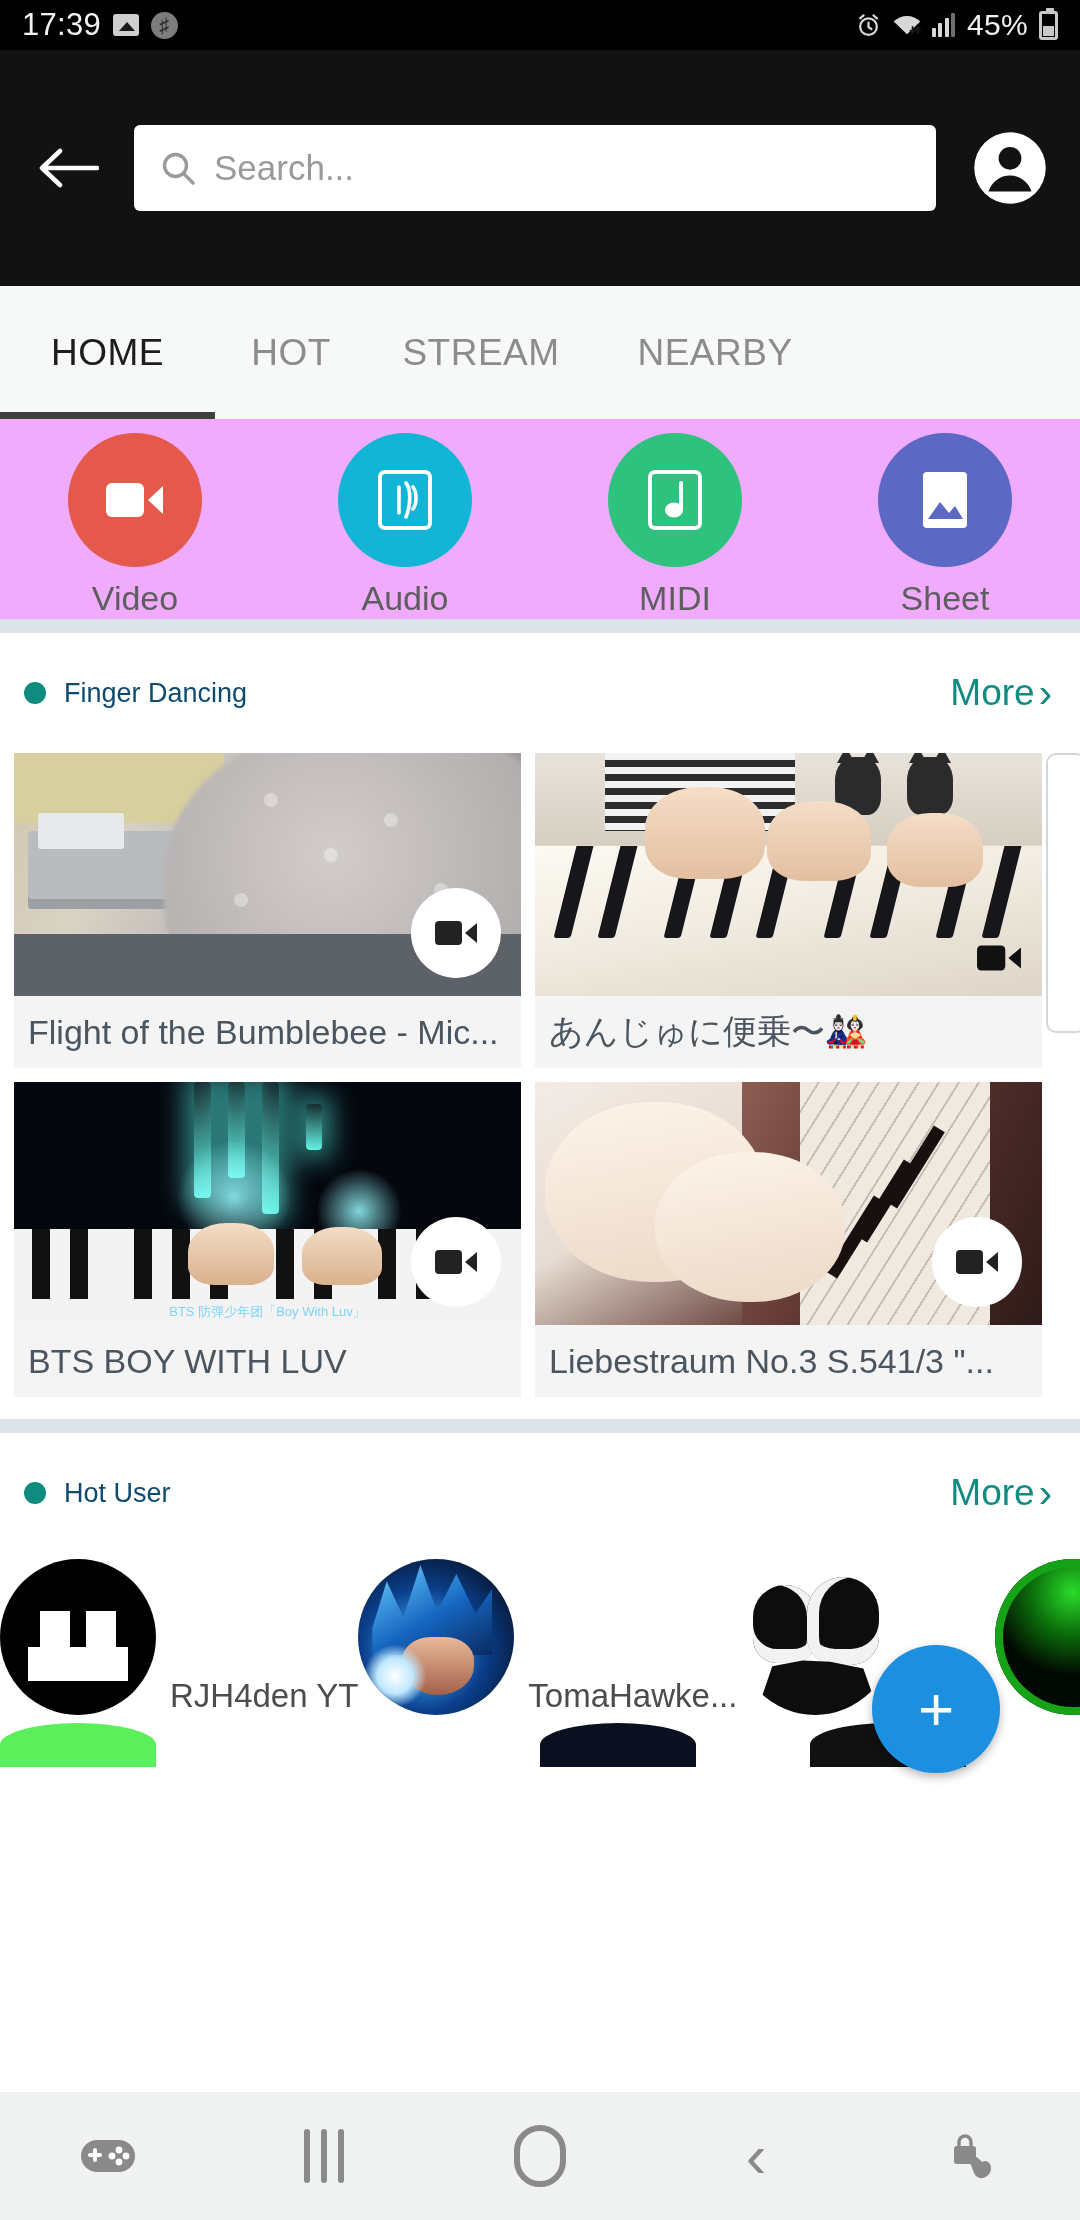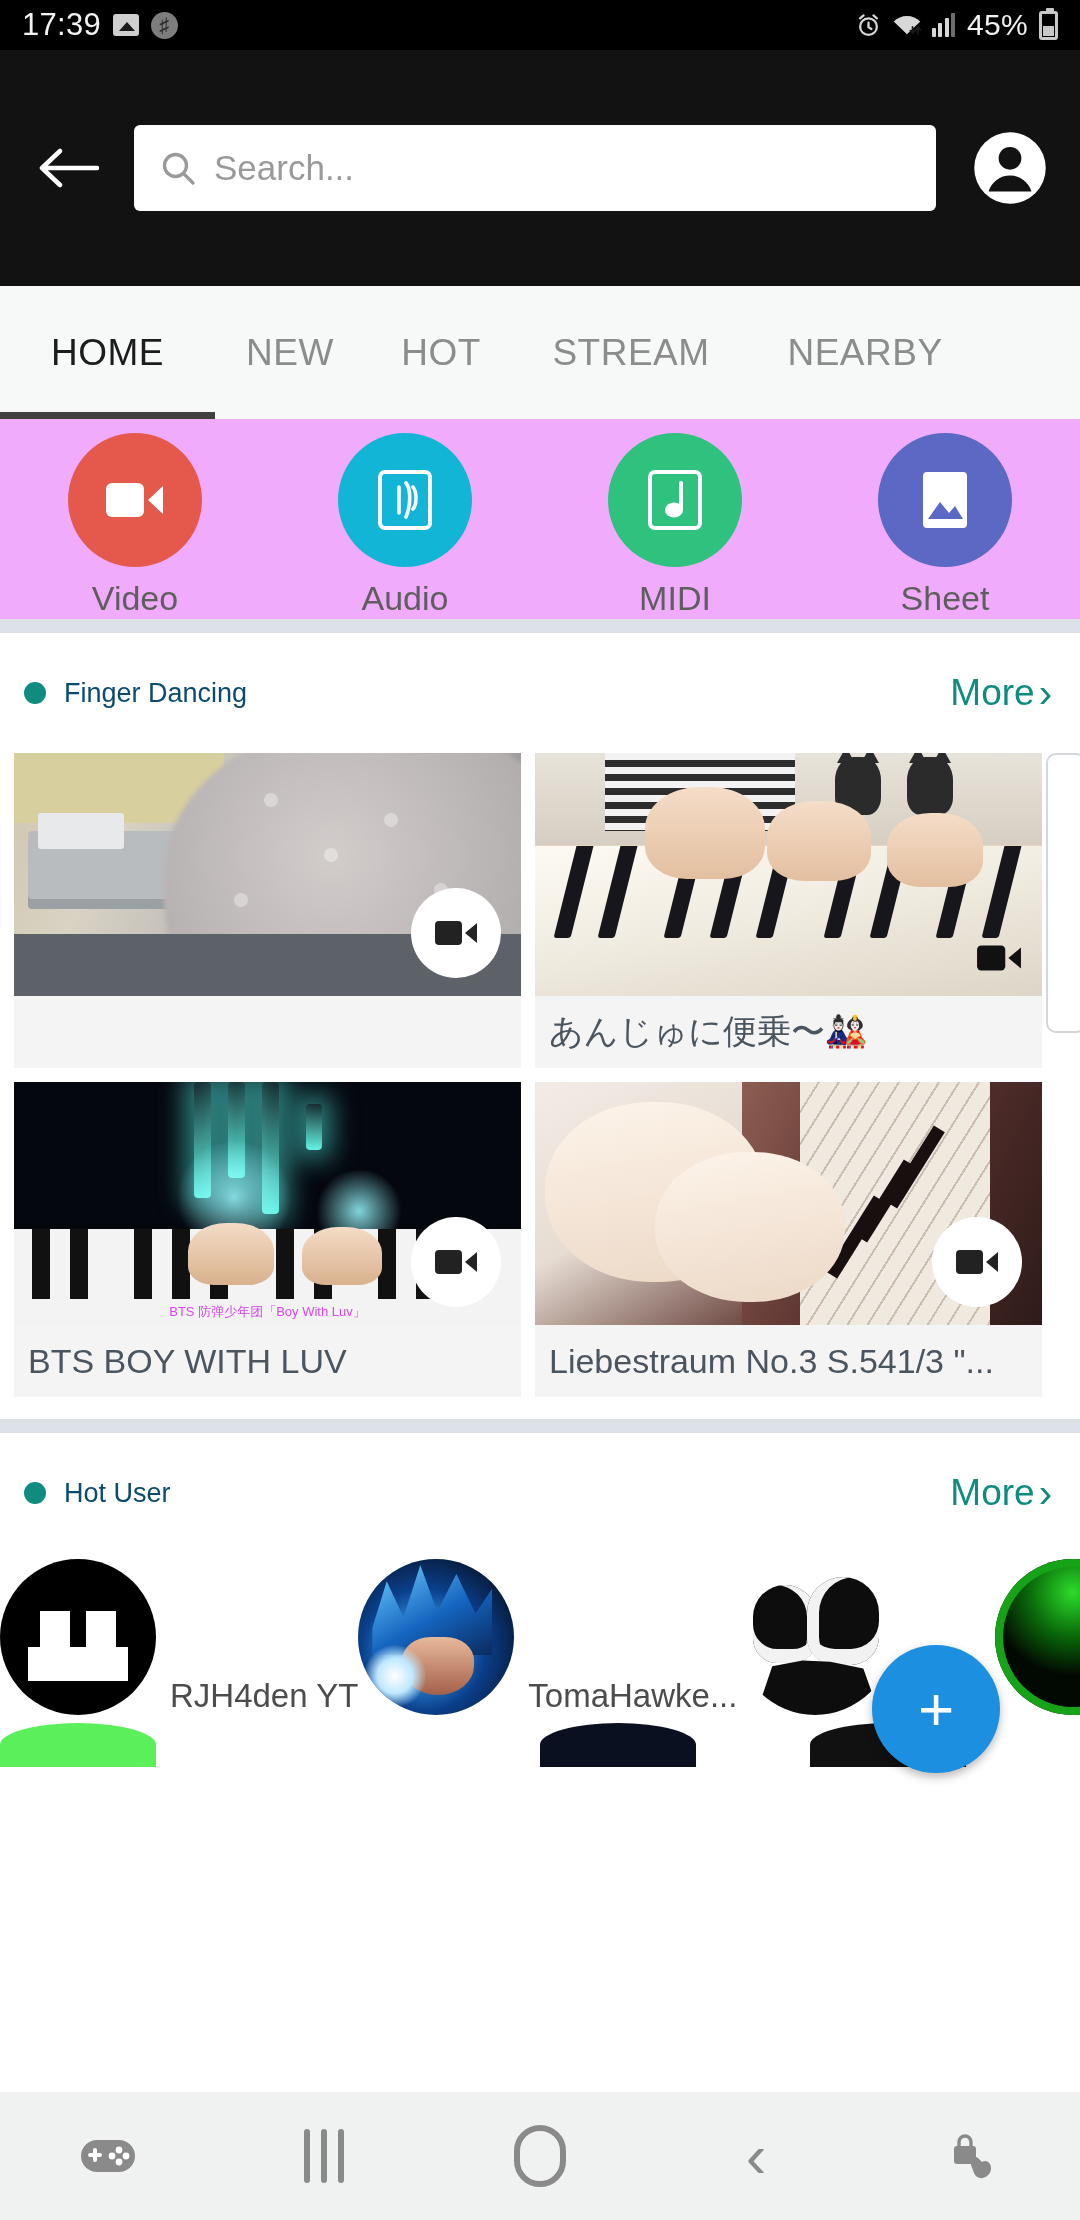--- a/index.html
+++ b/index.html
@@ -164,21 +164,21 @@
   .art2 .cat:before,.art2 .cat:after{content:"";position:absolute;top:-10px;width:0;height:0;border-left:9px solid transparent;border-right:9px solid transparent;border-bottom:16px solid #2b2b2b;}
   .art2 .cat:before{left:2px;} .art2 .cat:after{right:2px;}
 
   
   .art3{background:#05070e;}
   .art3 .keys{position:absolute;left:0;bottom:0;width:100%;height:96px;background:#f3f3f3;}
   .art3 .blk{position:absolute;bottom:26px;width:18px;height:70px;background:#111;}
   .art3 .fall{position:absolute;border-radius:4px;background:linear-gradient(180deg,rgba(120,255,240,.15),#63f4e4);box-shadow:0 0 26px 10px rgba(80,230,220,.55);}
   .art3 .glow{position:absolute;border-radius:50%;background:radial-gradient(circle,rgba(150,250,255,.85),rgba(60,180,220,0) 70%);}
   .art3 .hand{position:absolute;bottom:40px;background:linear-gradient(180deg,#f3dcc6,#d9b18d);border-radius:45% 45% 30% 30%;}
-  .art3 .cap{position:absolute;left:0;bottom:4px;width:100%;text-align:center;color:#d946ef;font-size:13px;}
+  .art3 .cap{position:absolute;left:0;bottom:4px;width:100%;text-align:center;color:#7dd3fc;font-size:13px;}
 
   
   .art4{background:linear-gradient(150deg,#f3ece6 0%,#e6dcd2 35%,#6e4a44 68%,#3a2422 100%);}
   .art4 .body{position:absolute;right:0;top:0;width:300px;height:100%;background:linear-gradient(115deg,#8d5d52 0%,#5b3330 45%,#2e1b19 100%);}
   .art4 .keys{position:absolute;right:52px;top:0;width:190px;height:100%;background:repeating-linear-gradient(122deg,#efe9e0 0 15px,#c9beb1 15px 17px);}
   .art4 .blk{position:absolute;width:13px;height:90px;background:#18100f;transform:rotate(32deg);}
   .art4 .arm{position:absolute;border-radius:48%;background:linear-gradient(170deg,#fdf4ea,#ecd8c6);}
 
   
   .ugrid{display:flex;padding:6px 0 0 0;}
@@ -282,21 +282,20 @@
     <svg width="78" height="78" viewBox="0 0 24 24">
       <circle cx="12" cy="12" r="11" fill="#fff"></circle>
       <circle cx="12" cy="9" r="3.5" fill="#121212"></circle>
       <path d="M5.4 19.2a6.9 6.9 0 0 1 13.2 0" fill="#121212"></path>
     </svg>
   </div>
 </div>
 
 <div class="tabs">
   <div class="tab t0">HOME</div>
-  <div class="tab t1">NEW</div>
   <div class="tab t2">HOT</div>
   <div class="tab t3">STREAM</div>
   <div class="tab t4">NEARBY</div>
   <div class="tab-underline"></div>
 </div>
 
 <div class="cats">
   <div class="cat">
     <div class="cat-circle" style="background:#e4594c">
       <svg width="62" height="46" viewBox="0 0 62 46">
@@ -365,20 +364,21 @@
           <span class="sp" style="left:370px;top:60px"></span>
           <span class="sp" style="left:420px;top:130px"></span>
         </div>
         <div class="vbadge-big">
           <svg width="44" height="30" viewBox="0 0 44 30">
             <rect x="1" y="3" width="27" height="24" rx="4" fill="#222"></rect>
             <path d="M31 15 43 5v20z" fill="#222"></path>
           </svg>
         </div>
       </div>
+      <div class="vtitle">Flight of the Bumblebee - Mic...</div>
     </div>
 
     <div class="vcard">
       <div class="vthumb">
         <div class="art art2">
           <div class="wall"></div>
             <div class="shirt"></div>
           <div class="cat" style="left:300px"></div>
           <div class="cat" style="left:372px"></div>
           <div class="keys"></div>

